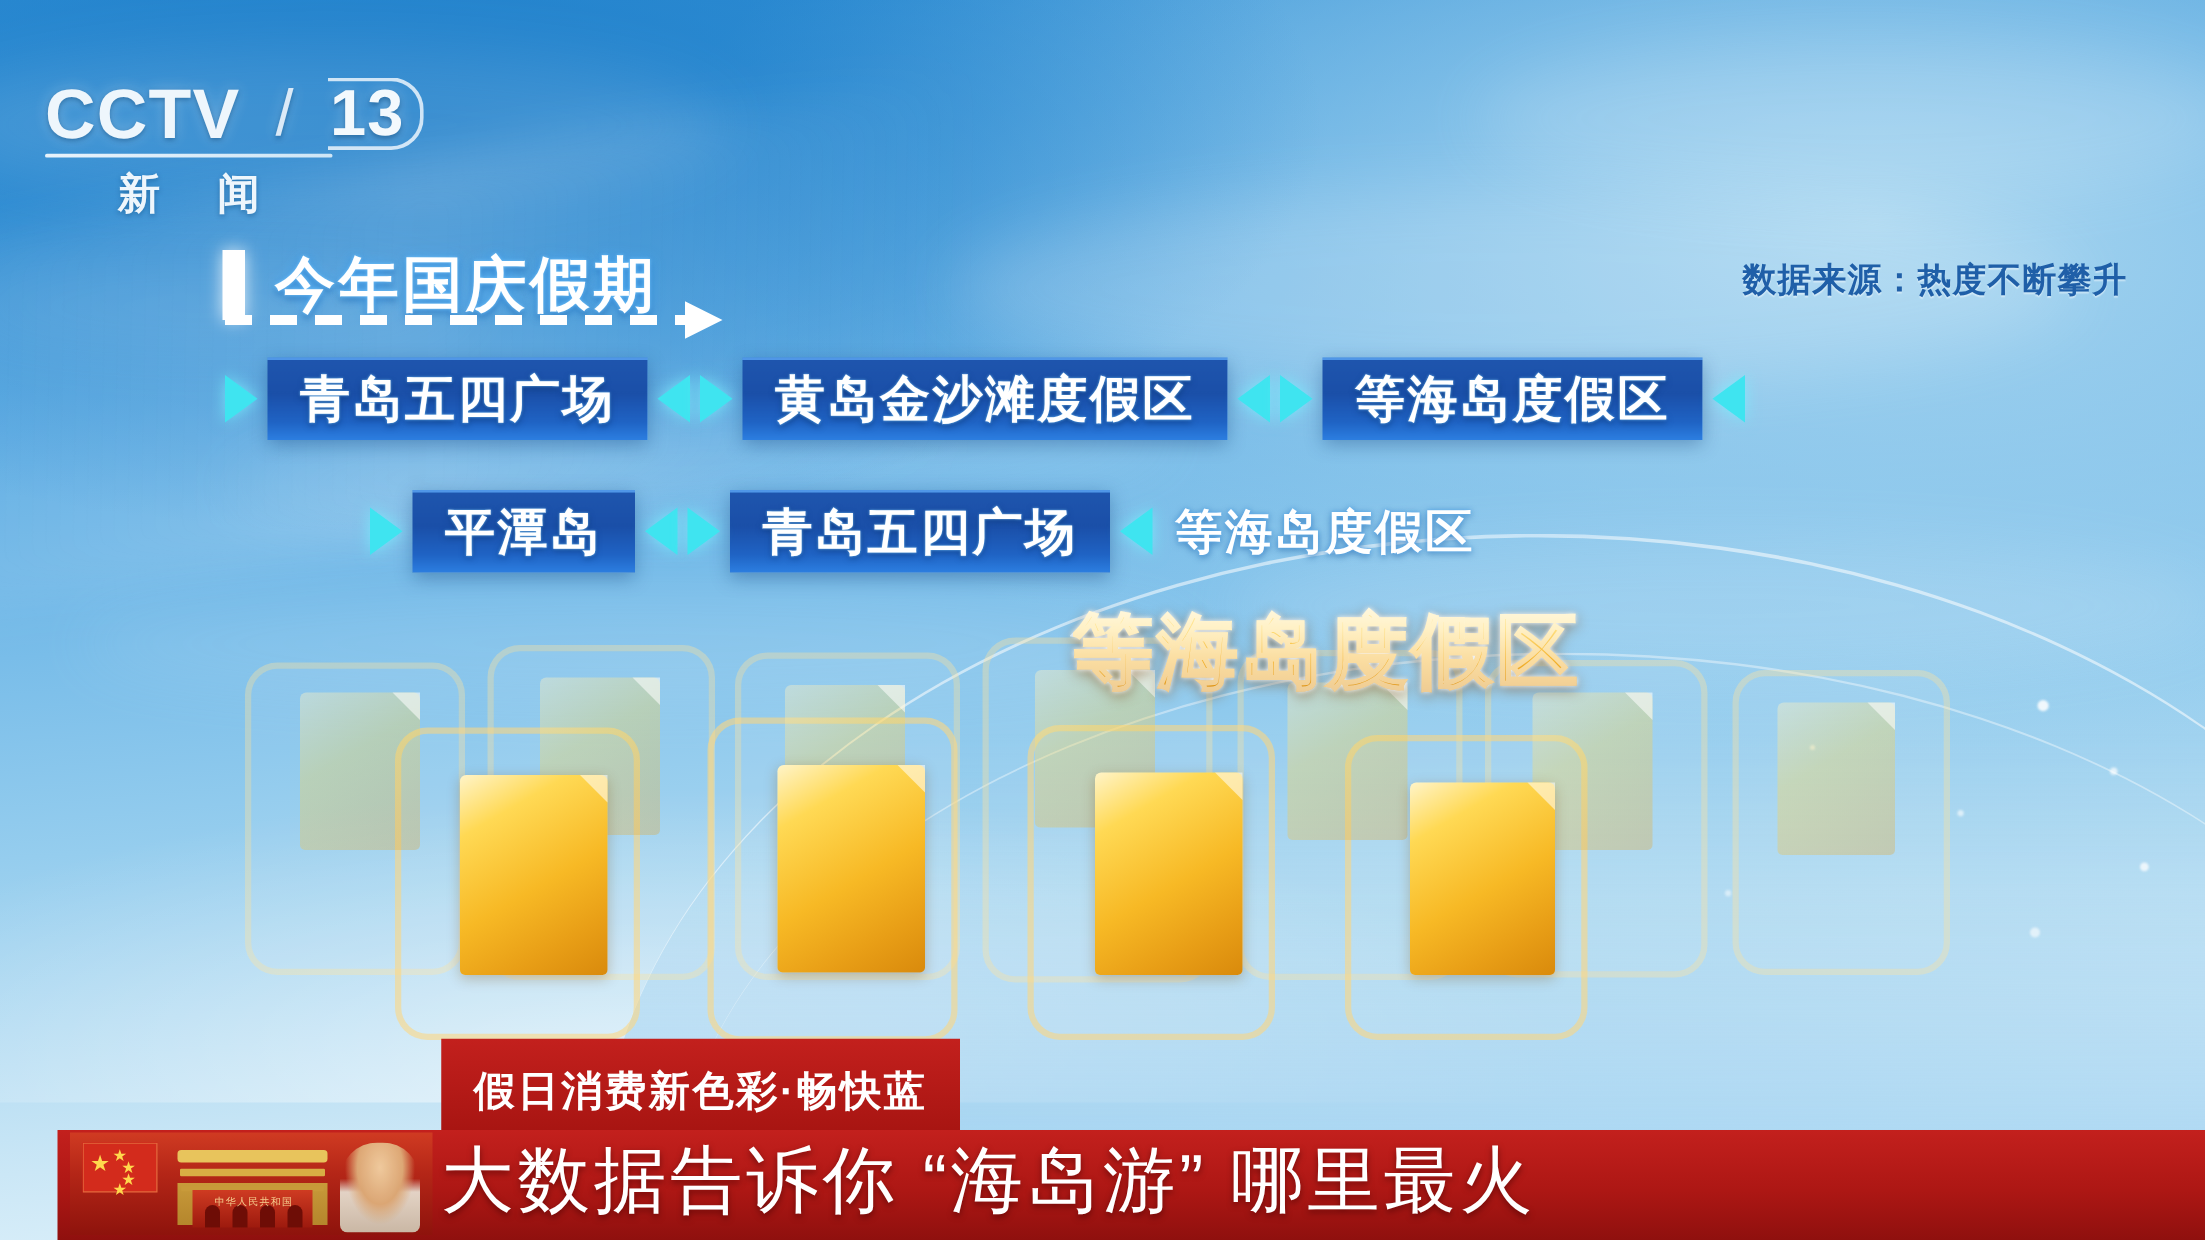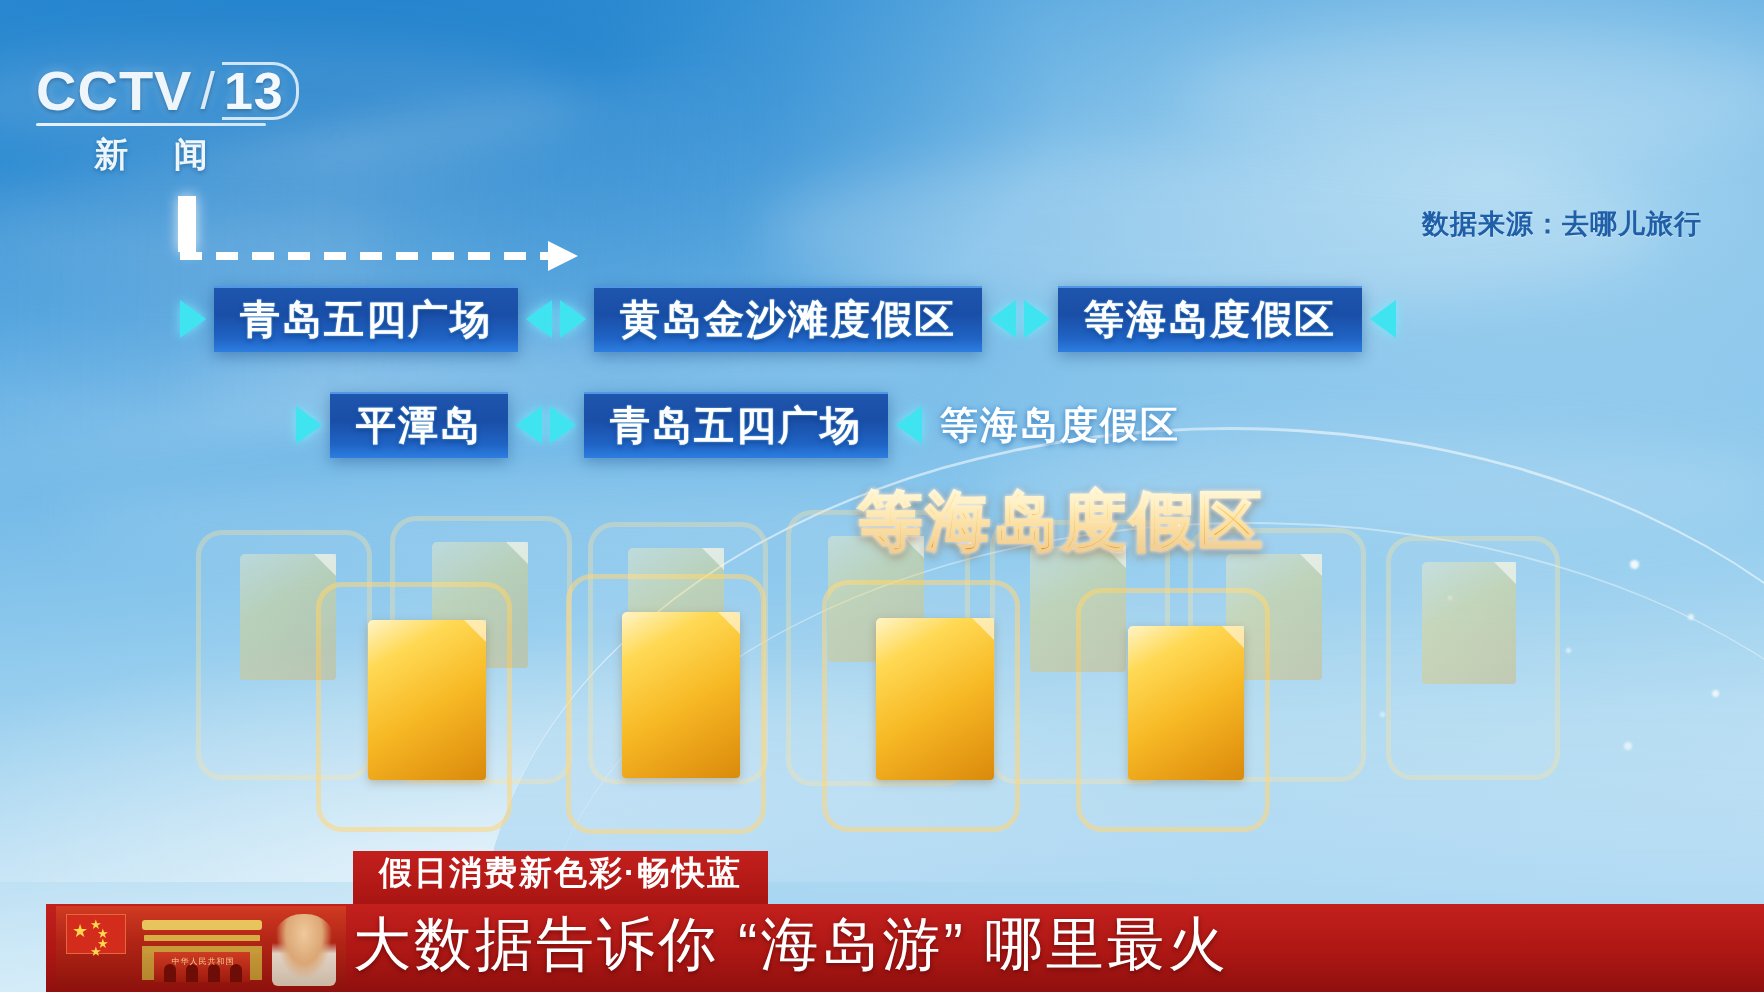--- a/index.html
+++ b/index.html
@@ -75,21 +75,21 @@
   
   .spark { position:absolute; background:#fff; border-radius:50%; filter:blur(1px); }
 
   
   #logo { position:absolute; left:36px; top:62px; width:250px; height:110px; }
   .logo-cctv {
     font-family:"Liberation Sans",sans-serif;
     font-weight:700; font-size:56px; letter-spacing:1px;
     color:#eef6fc;
     text-shadow:0 2px 4px rgba(0,60,110,.45), 0 0 12px rgba(255,255,255,.28);
-    line-height:1; display:flex; align-items:center;
+    line-height:1; display:flex; align-items:center;gap:20px;
   }
   .logo-slash { font-size:52px; font-weight:300; margin:0 2px 0 8px; color:#dceaf7; }
   .logo-13 {
     font-size:52px; font-weight:700; color:#f3f9fd;
     border:none;
   }
   .logo-13wrap {
     border:3px solid rgba(235,245,253,.85);
     border-left:none;
     border-radius:0 26px 26px 0;
@@ -220,21 +220,21 @@
 
   
   #lower { position:absolute; left:0; bottom:0; width:100%; height:132px; }
   #lower-red {
     position:absolute; left:46px; bottom:0; width:1718px; height:88px;
     background:linear-gradient(180deg,#c3201d 0%,#ad1714 55%,#8f100e 100%);
   }
   #lower-strap {
     position:absolute; left:353px; bottom:88px;
     background:linear-gradient(180deg,#c3201d 0%,#a81512 100%);
-    padding:0 26px 8px 26px;
+    padding:20px 26px 8px 26px;
   }
   #lower-strap span {
     font-size:33px; font-weight:700; color:#ffffff; letter-spacing:2px; white-space:nowrap;
   }
   #lower-title {
     position:absolute; left:353px; bottom:8px;
     font-size:58px; font-weight:400; color:#ffffff; letter-spacing:3px; white-space:nowrap;
     text-shadow:0 2px 5px rgba(60,0,0,.55);
   }
   
@@ -363,24 +363,25 @@
       <span>CCTV</span>
       <span class="logo-slash">/</span>
       <span class="logo-13wrap">
         <span class="logo-13">13</span>
       </span>
     </div>
     <div class="logo-underline"></div>
     <div class="logo-news">新 闻</div>
   </div>
 
-  <div id="datasource">数据来源：去哪儿旅行</div>
+  <div id="datasource">数据来源：热度不断攀升</div>
 
   <div id="headline">
     <div class="headline-bar"></div>
+    <div class="headline-text">今年国庆假期</div>
   </div>
   <div id="dashline"></div>
   <div id="dasharrow"></div>
 
   <div class="row" id="row1">
     <div class="chev chev-r"></div>
     <div class="gap6"></div>
     <div class="tagbox">
       <span>青岛五四广场</span>
     </div>

